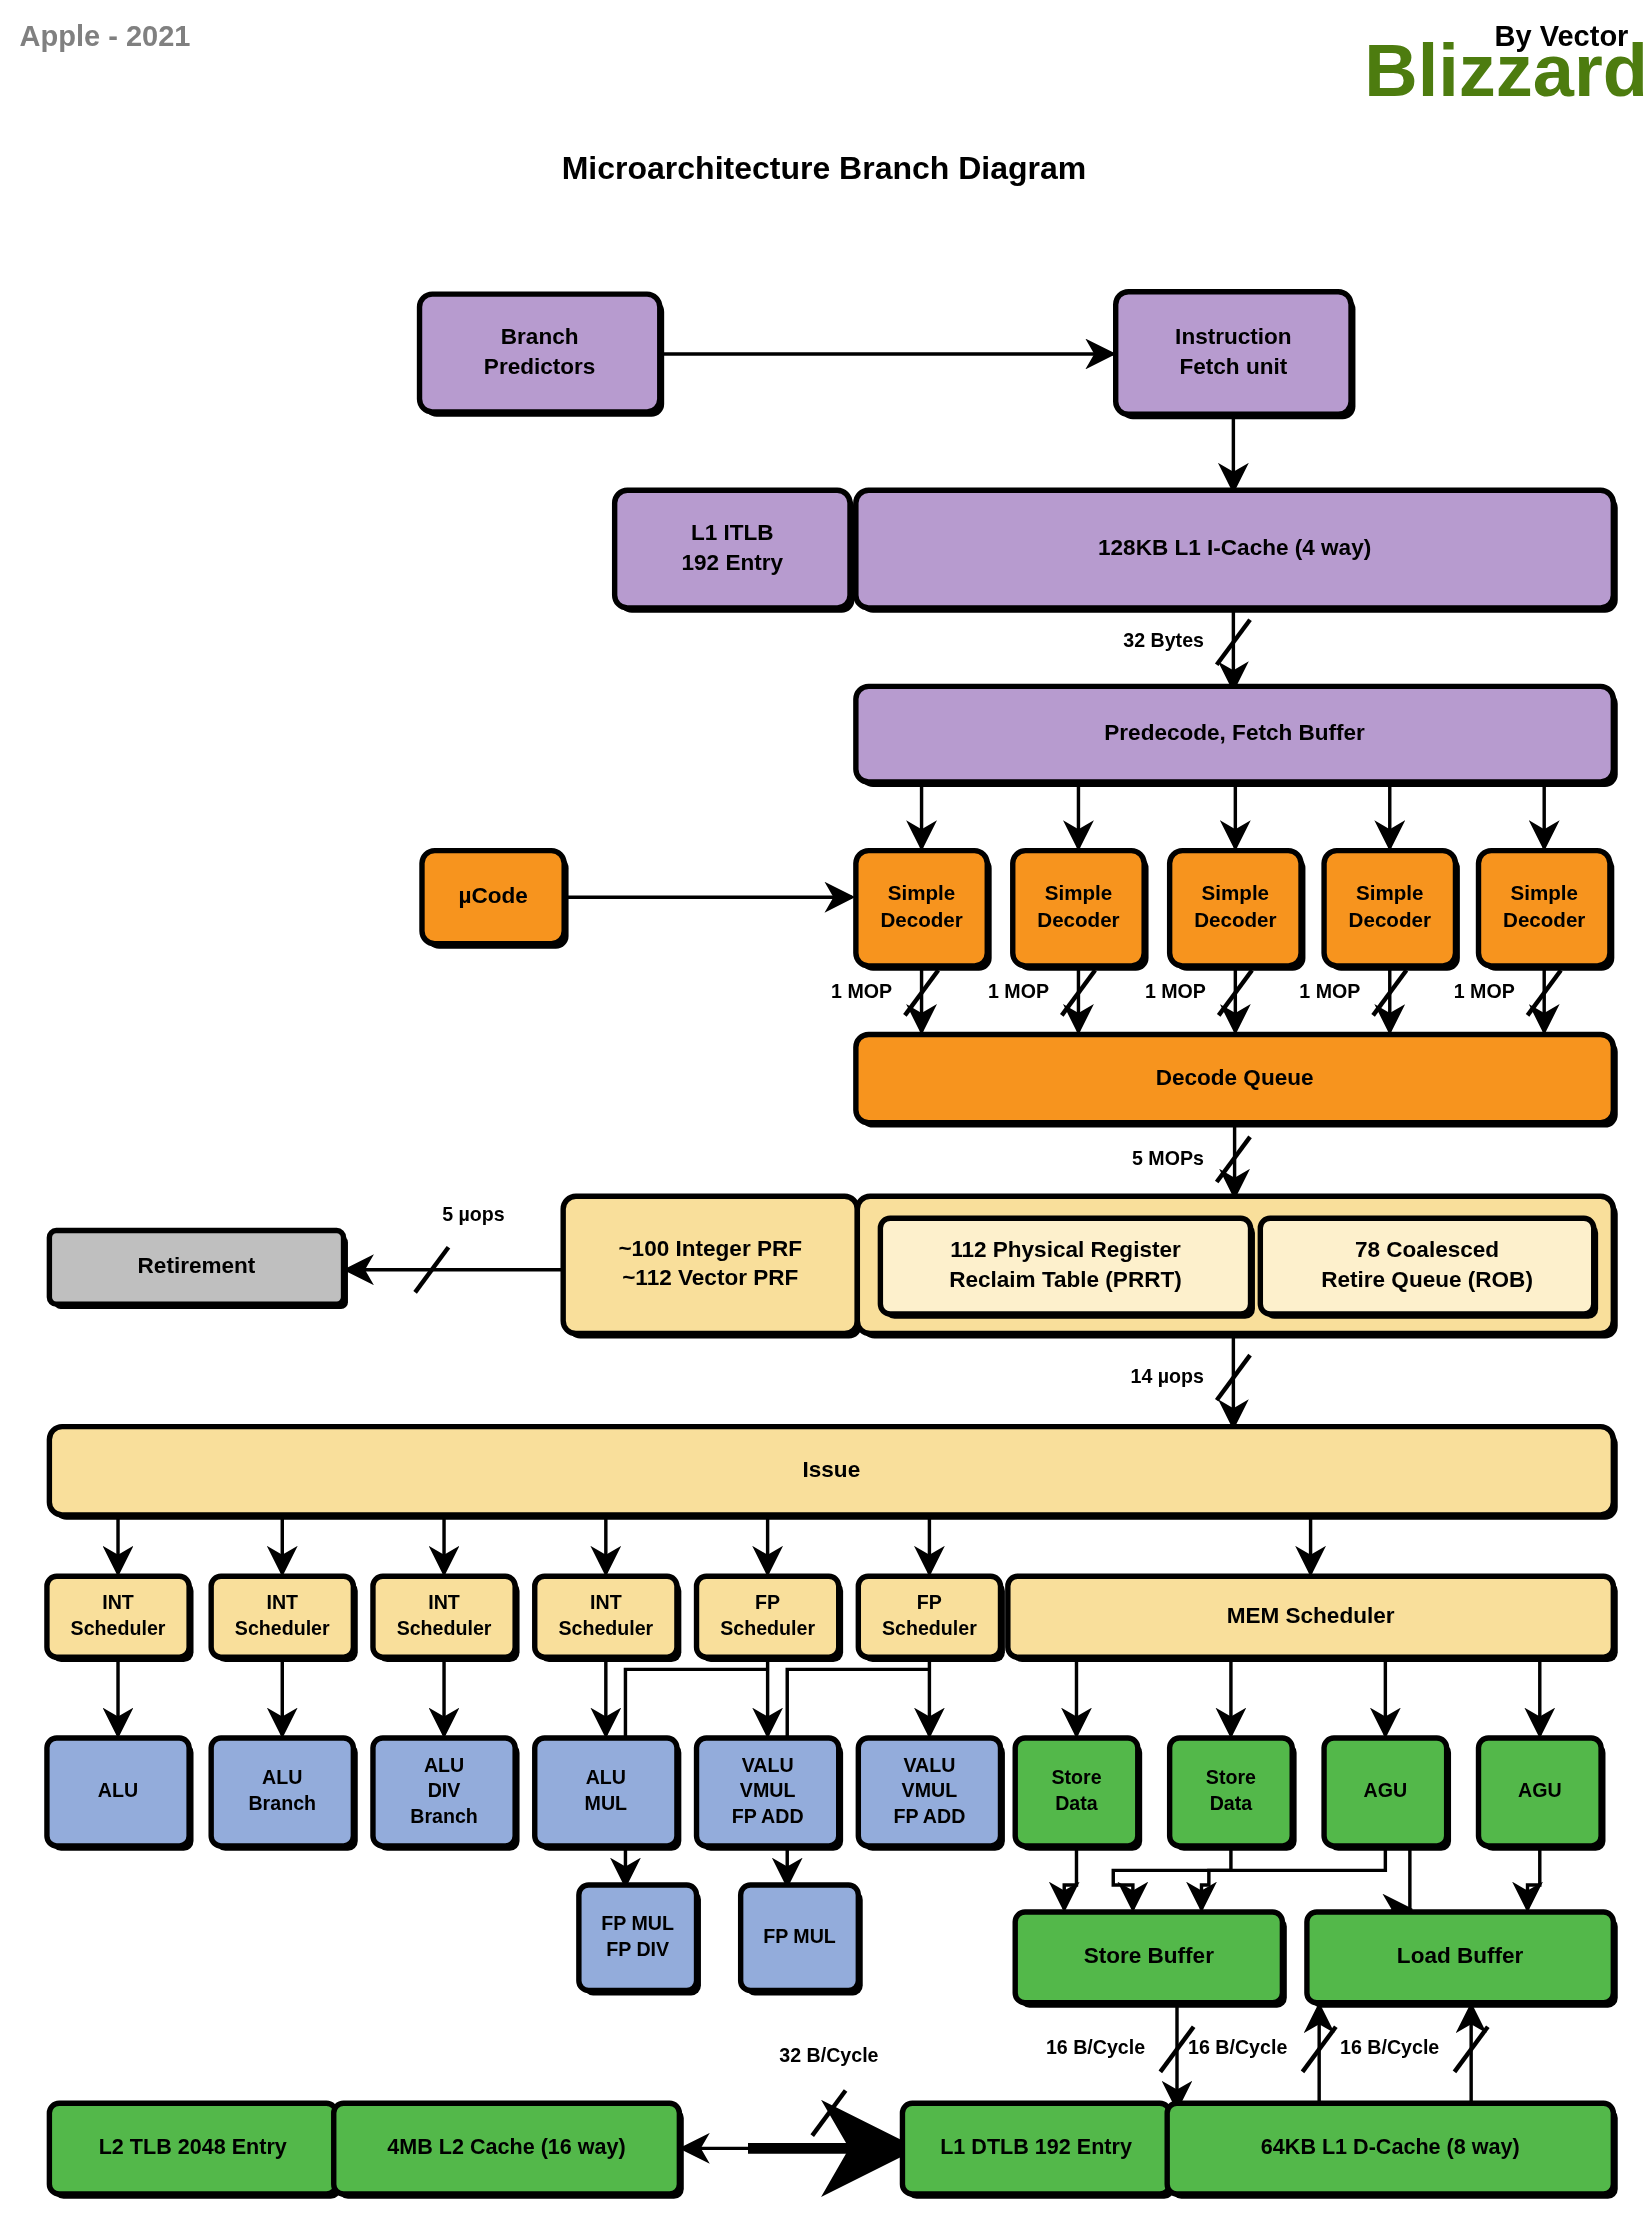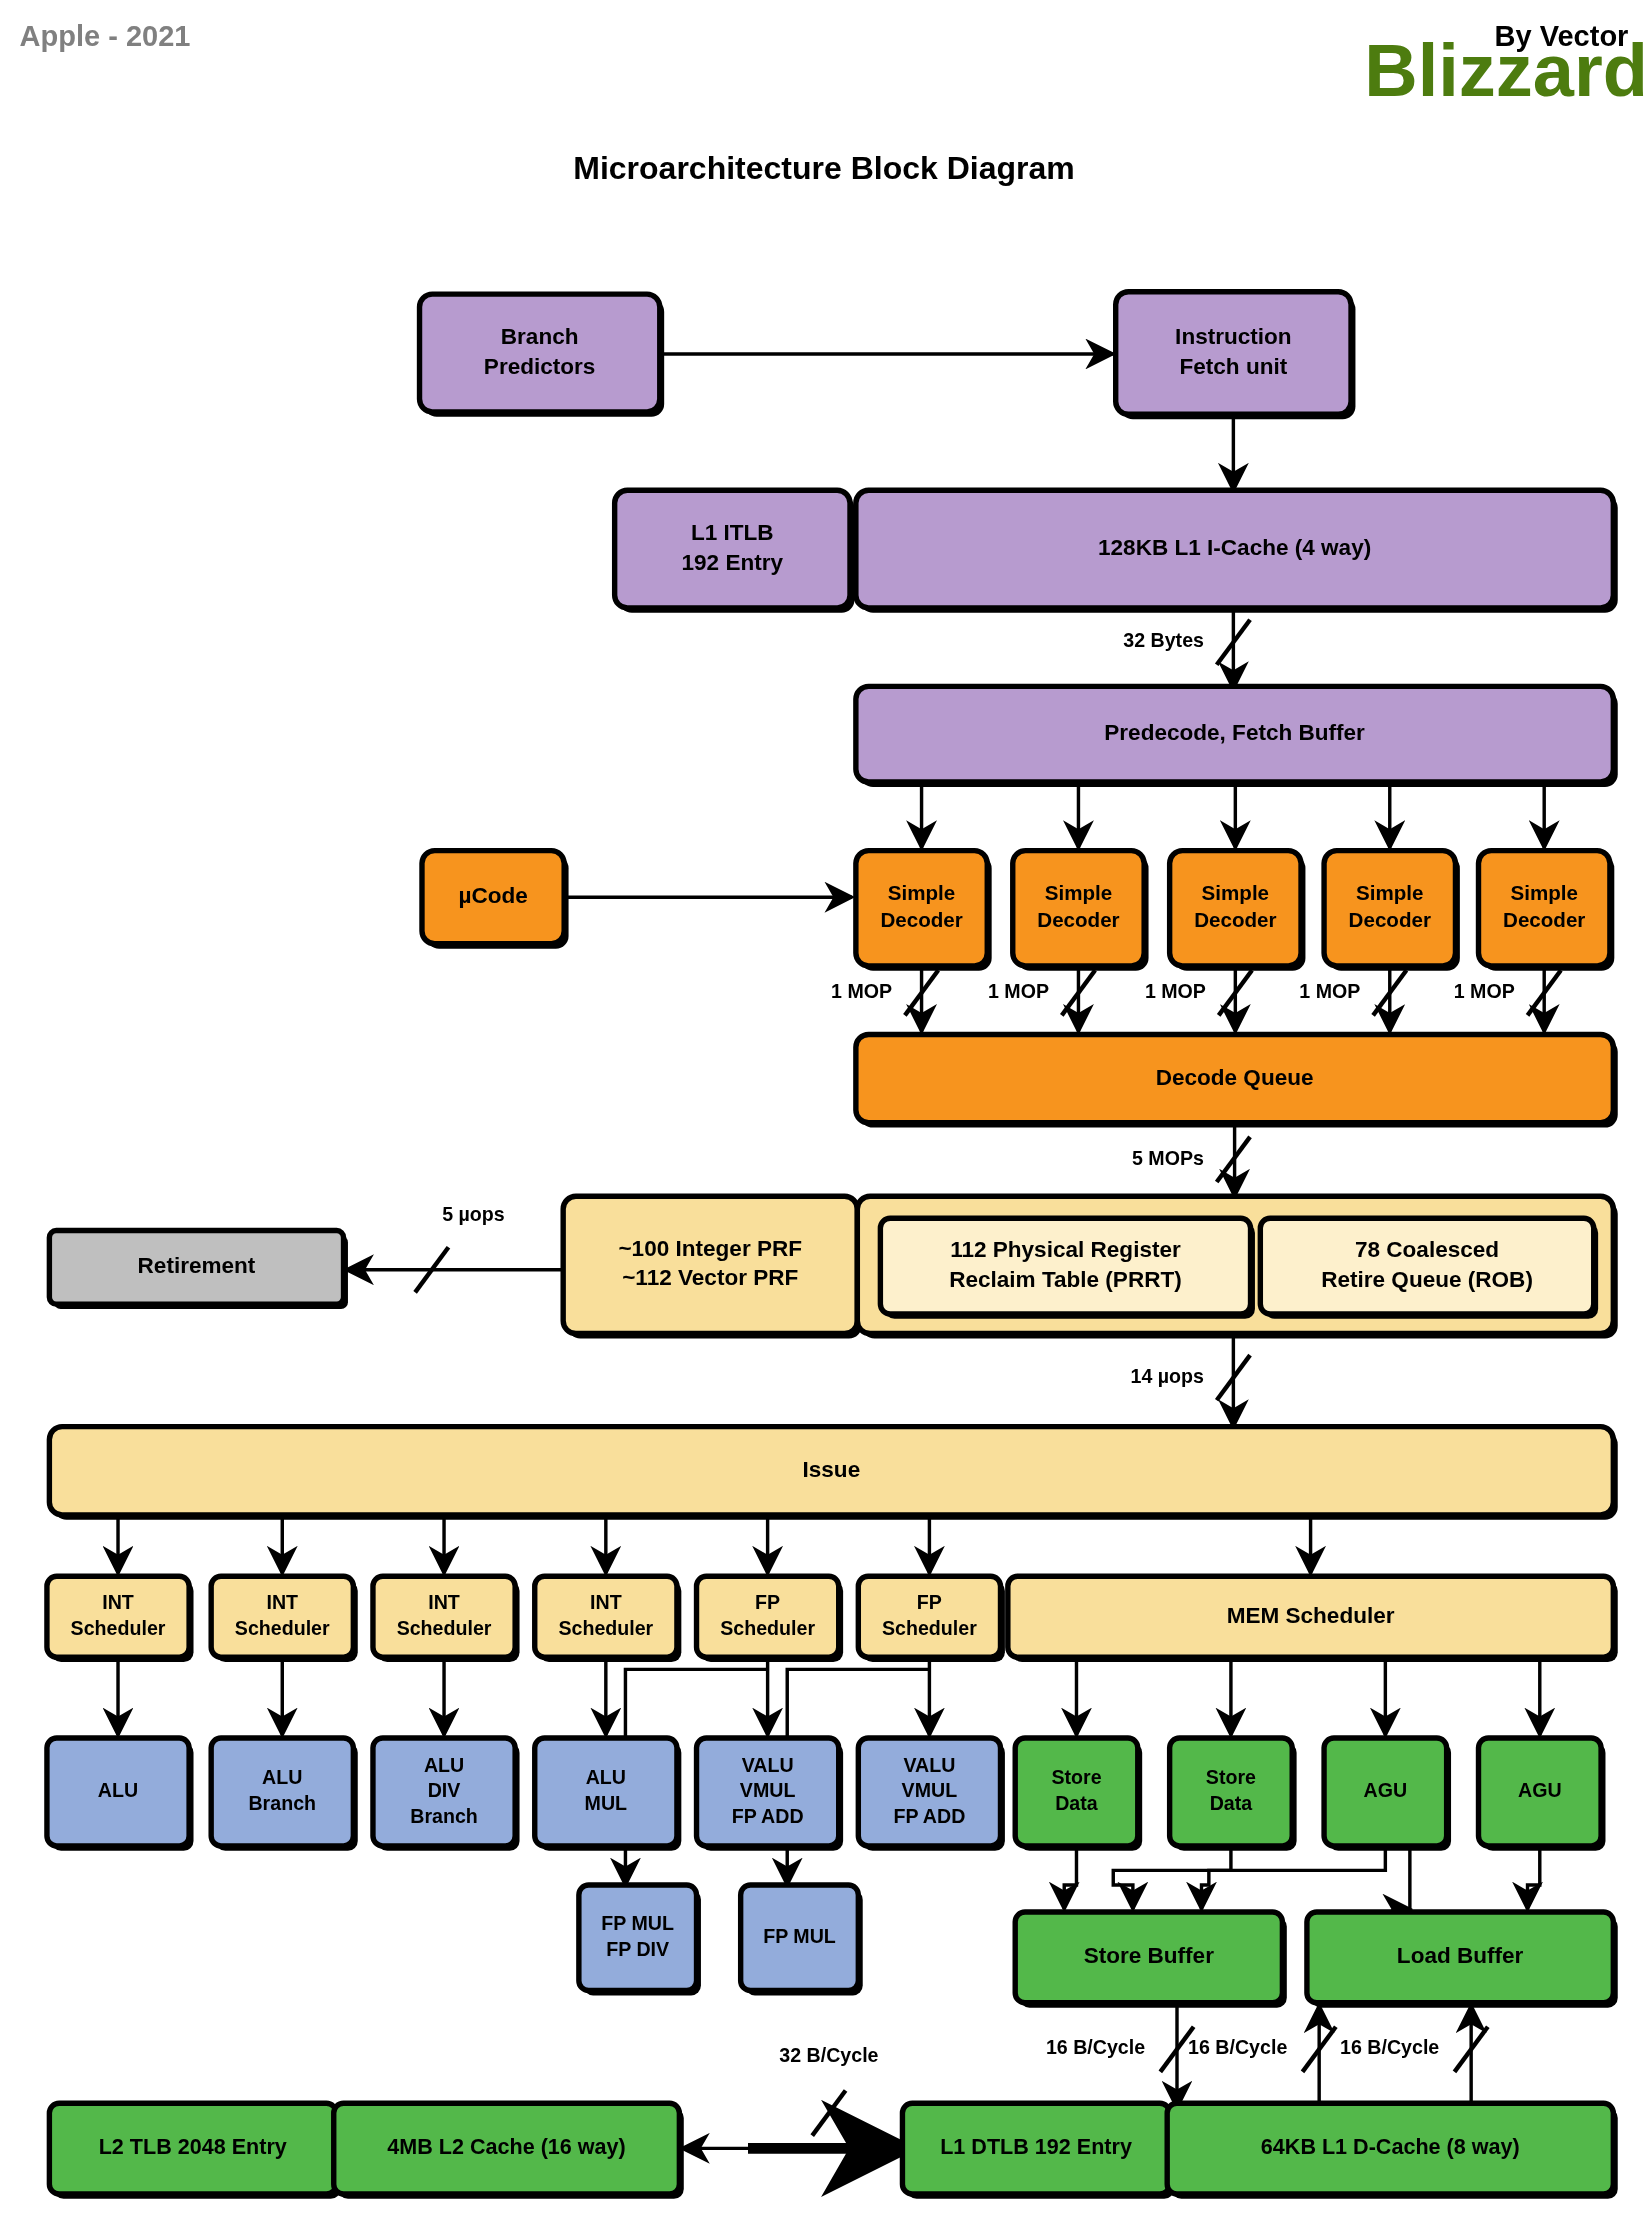--- a/index.html
+++ b/index.html
@@ -15,21 +15,21 @@
   .blbl{text-anchor:middle;dominant-baseline:middle;}
 </style>
 </head>
 <body>
 
 <div id="stage">
 
   <div class="hdr" id="corner-left">Apple - 2021</div>
   <div class="hdr" id="corner-right">By Vector</div>
   <div class="hdr" id="main-title">Blizzard</div>
-  <div class="hdr" id="sub-title">Microarchitecture Block Diagram</div>
+  <div class="hdr" id="sub-title">Microarchitecture Branch Diagram</div>
 
   <svg id="diagram" viewBox="0 0 3360 4520">
     <defs>
       <marker id="ah" markerWidth="9" markerHeight="9" refX="8" refY="4.5" orient="auto" markerUnits="strokeWidth">
         <path d="M0,0 L9,4.5 L0,9 L2.6,4.5 Z" fill="#000"></path>
       </marker>
     </defs>
     <g id="wires" stroke="#000" fill="none" stroke-width="7" marker-end="url(#ah)">
         <path d="M1345,722 L2269,722"></path>
         <path d="M2515,845 L2515,1000"></path>

